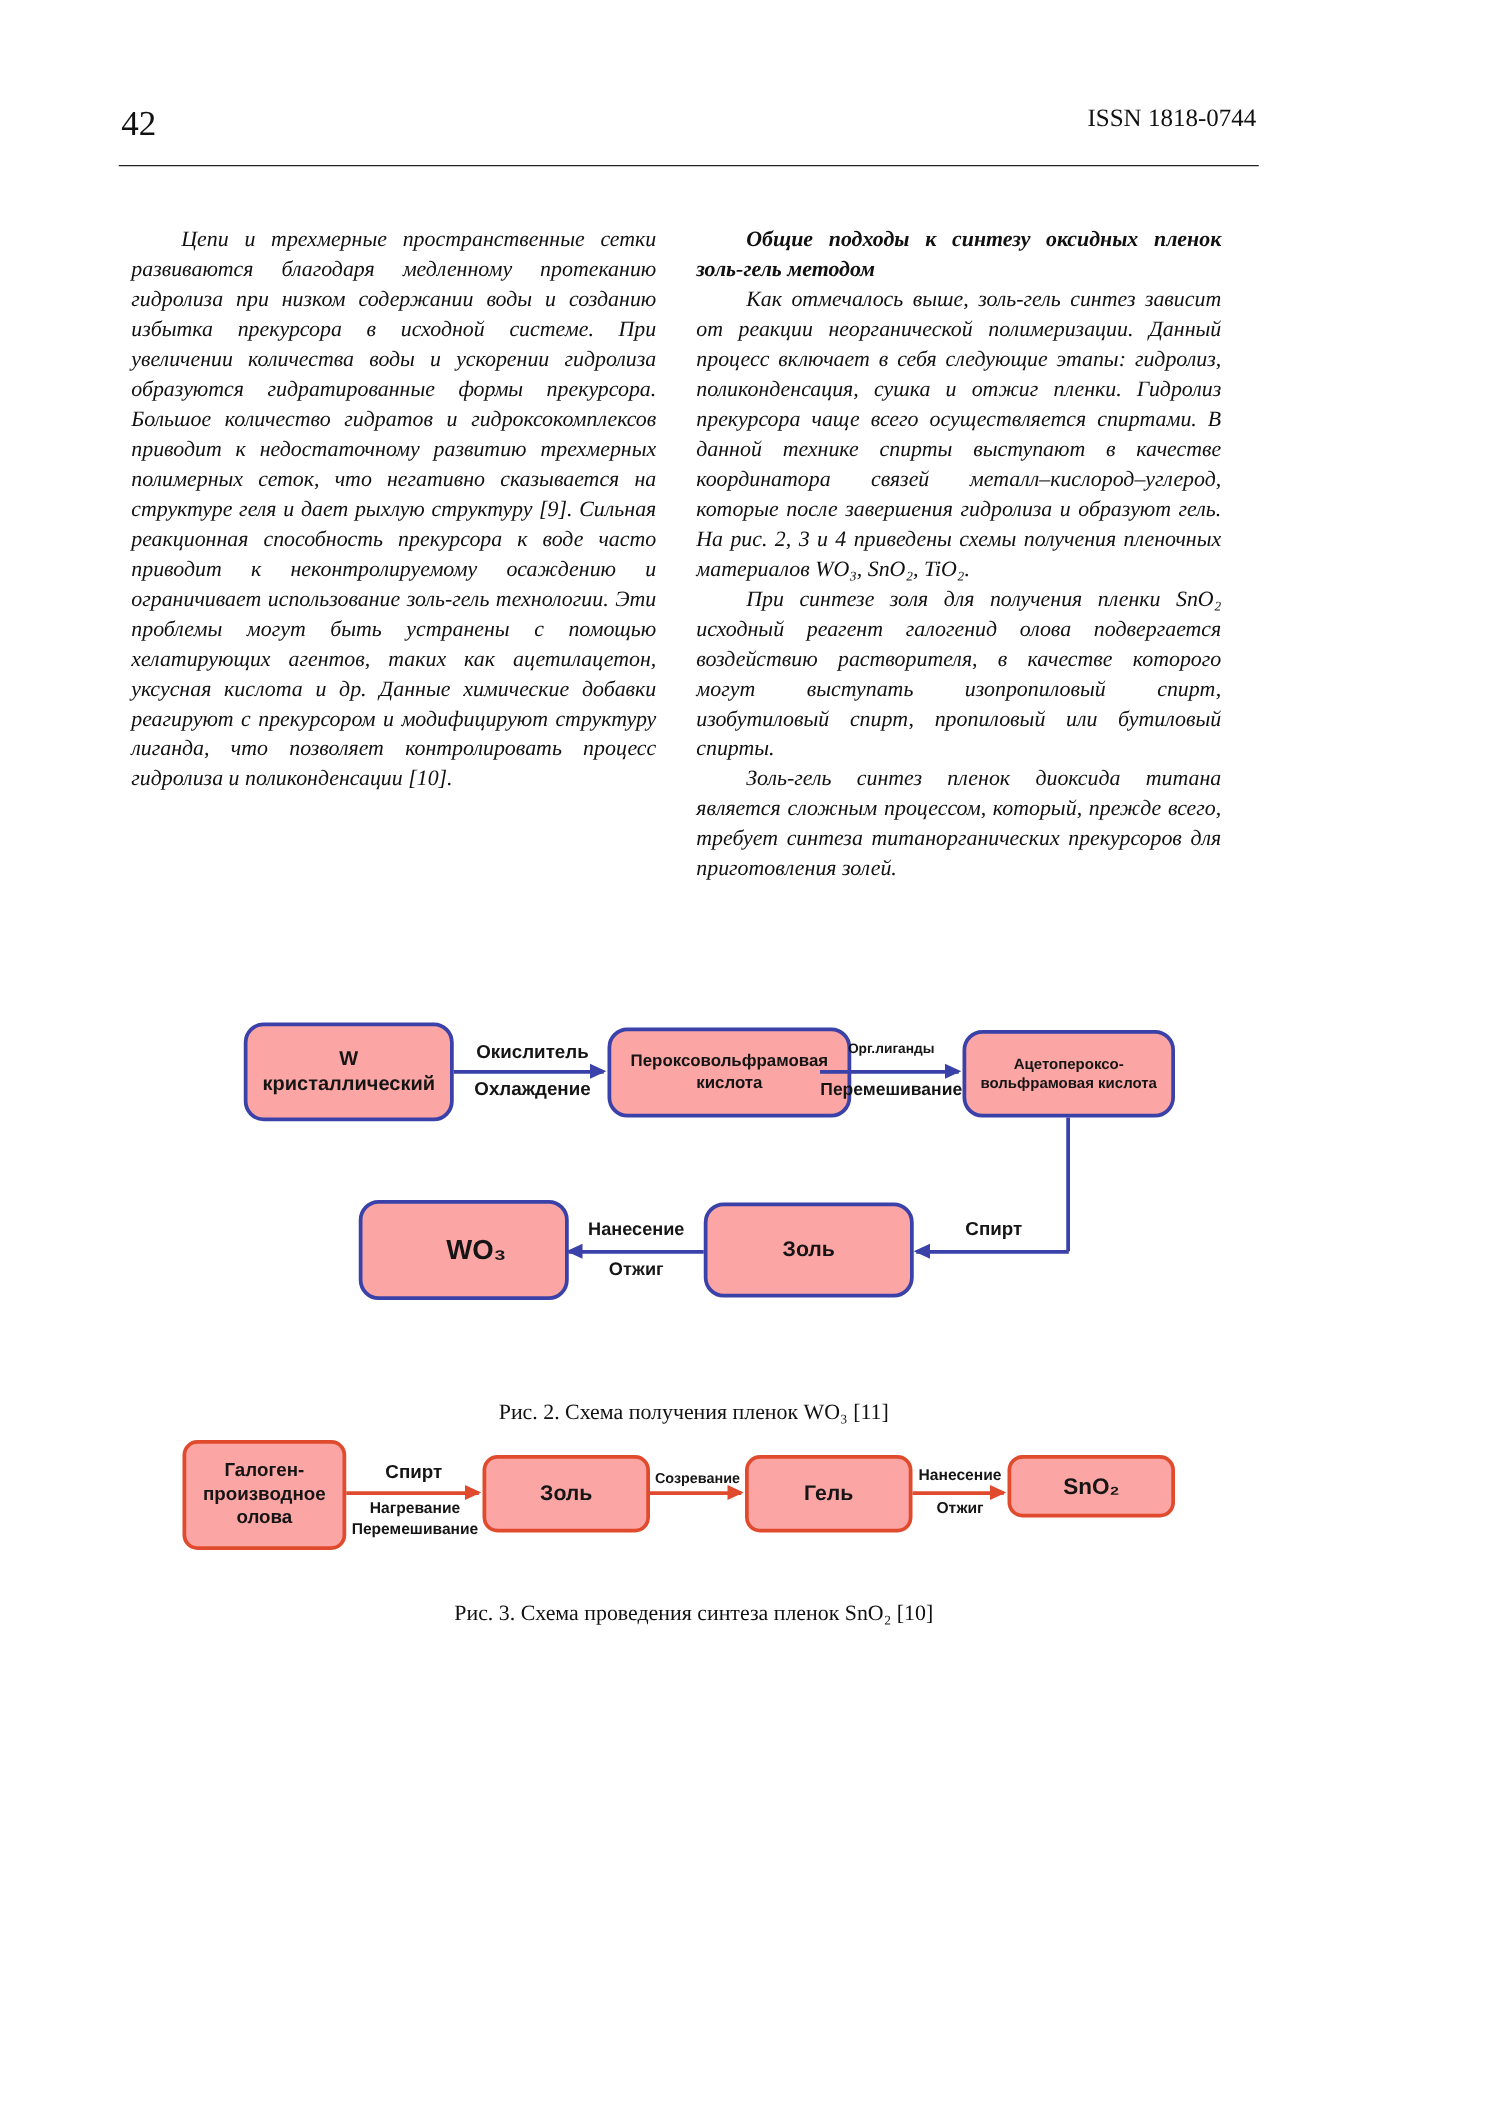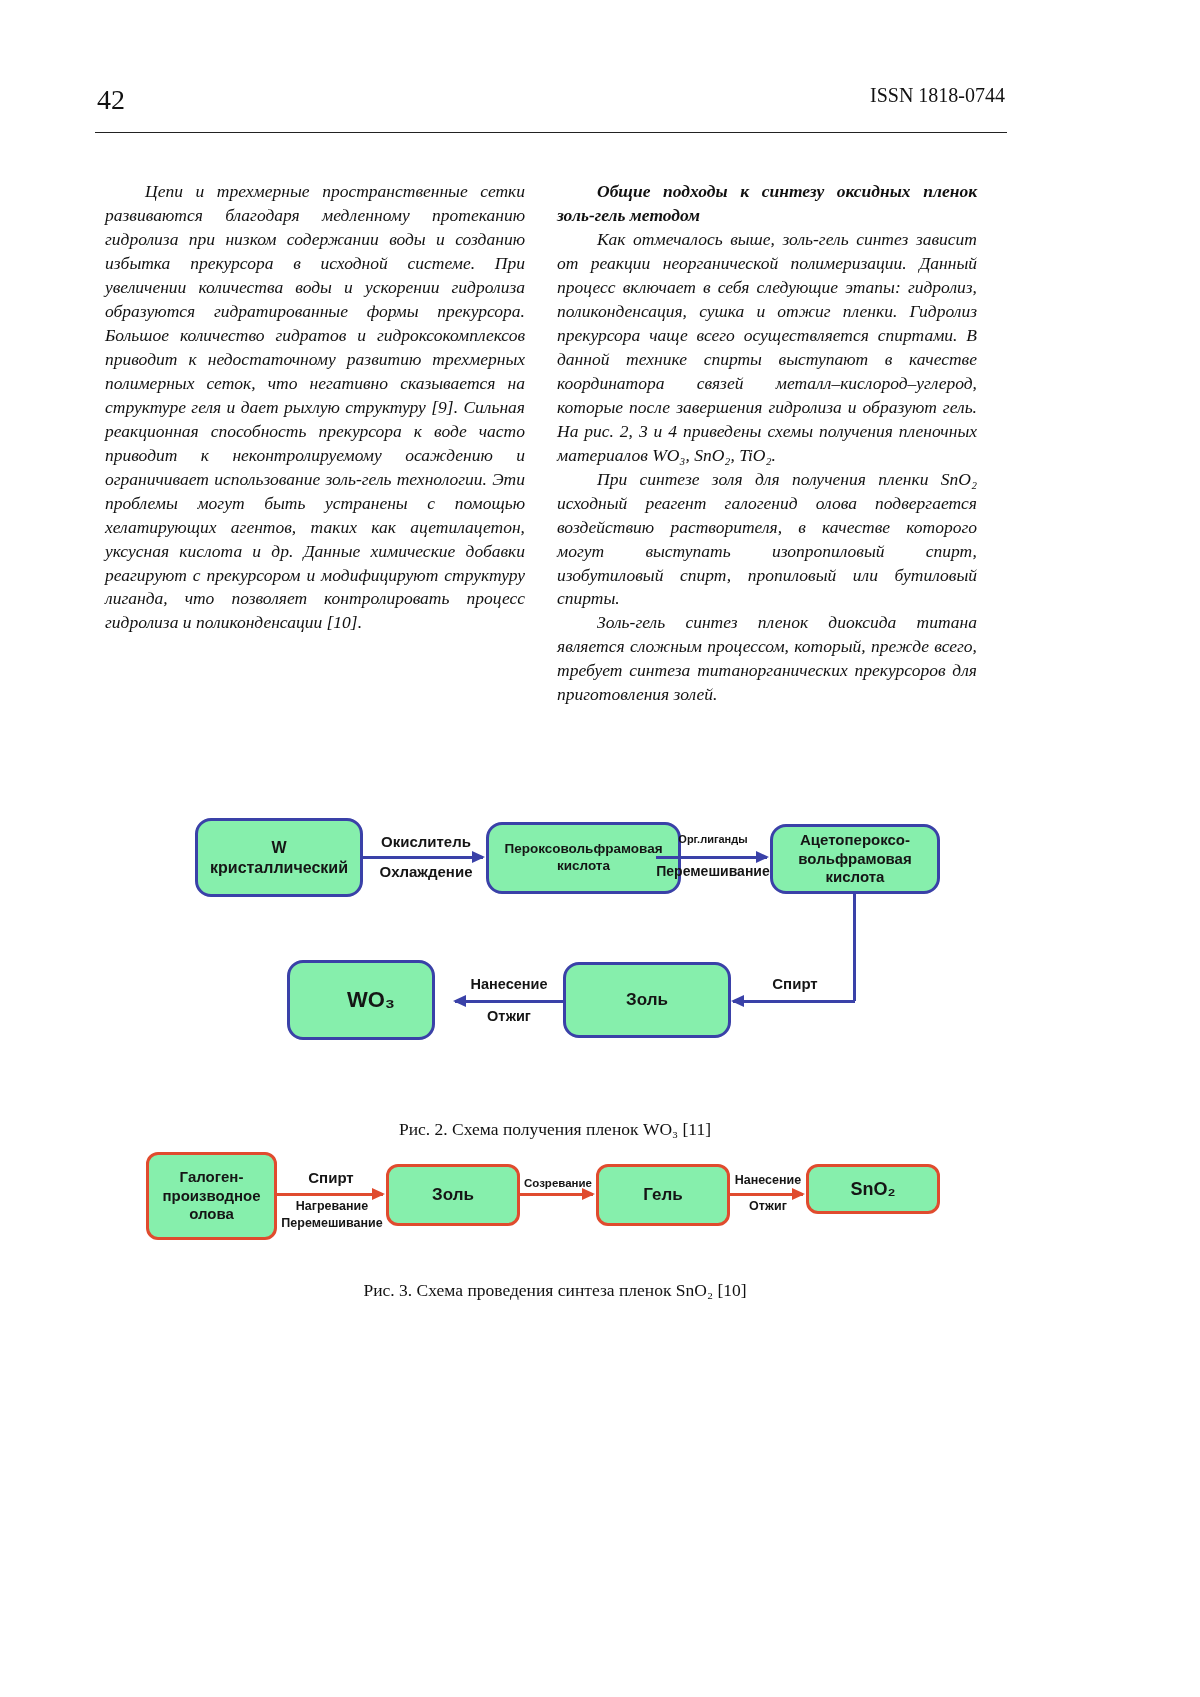--- a/index.html
+++ b/index.html
@@ -14,21 +14,21 @@
   
   .columns{position:absolute;left:105px;top:180px;width:900px;display:flex;gap:32px;font-style:italic;}
   .col{width:420px;font-family:"Liberation Serif",serif;font-size:17.5px;line-height:1.37;color:#101010;text-align:justify;}
   .col p{margin:0;text-indent:40px;}
   .col p.heading{font-weight:bold;}
 
   
   .fig{position:absolute;left:0;top:0;width:1200px;height:0;}
   .fig2{--c:var(--fig2);}
   .fig3{--c:var(--fig3);}
-  .fbox{position:absolute;box-sizing:border-box;background:#86efac;border:3px solid var(--c);border-radius:16px;
+  .fbox{position:absolute;box-sizing:border-box;background:#fca5a5;border:3px solid var(--c);border-radius:16px;
         display:flex;align-items:center;justify-content:center;text-align:center;
         font-family:"Liberation Sans",sans-serif;font-weight:700;color:#151515;padding:4px;line-height:1.25;}
   .fig3 .fbox{border-radius:12px;}
   .flabel{position:absolute;font-family:"Liberation Sans",sans-serif;font-weight:700;color:#151515;text-align:center;line-height:1.3;}
   .hline{position:absolute;height:0;border-top:3px solid var(--c);}
   .hline.ar-r::after{content:"";position:absolute;right:-2px;top:-8px;width:0;height:0;
         border-left:13px solid var(--c);border-top:6.5px solid transparent;border-bottom:6.5px solid transparent;}
   .hline.ar-l::before{content:"";position:absolute;left:-2px;top:-8px;width:0;height:0;
         border-right:13px solid var(--c);border-top:6.5px solid transparent;border-bottom:6.5px solid transparent;}
   .vline{position:absolute;width:0;border-left:3px solid var(--c);}
@@ -62,33 +62,33 @@
     <div class="flabel" style="left:368px;top:832px;width:116px;font-size:15px;">Окислитель</div>
     <div class="hline ar-r" style="left:363px;top:856px;width:120px;"></div>
     <div class="flabel" style="left:368px;top:862px;width:116px;font-size:15px;">Охлаждение</div>
 
     <div class="fbox" style="left:486px;top:822px;width:195px;height:72px;font-size:13.5px;">Пероксовольфрамовая кислота</div>
 
     <div class="flabel" style="left:650px;top:832px;width:126px;font-size:11px;">Орг.лиганды</div>
     <div class="hline ar-r" style="left:656px;top:856px;width:111px;"></div>
     <div class="flabel" style="left:645px;top:862px;width:136px;font-size:14px;">Перемешивание</div>
 
-    <div class="fbox" style="left:770px;top:824px;width:170px;height:70px;font-size:15px;">Ацетопероксо-вольфрамовая кислота</div>
+    <div class="fbox" style="left:770px;top:824px;width:170px;height:70px;font-size:12px;">Ацетопероксо-вольфрамовая кислота</div>
 
     <div class="vline" style="left:853px;top:894px;height:107px;"></div>
     <div class="flabel" style="left:750px;top:974px;width:90px;font-size:15px;">Спирт</div>
     <div class="hline ar-l" style="left:733px;top:1000px;width:122px;"></div>
 
     <div class="fbox" style="left:563px;top:962px;width:168px;height:76px;font-size:17px;">Золь</div>
 
     <div class="flabel" style="left:452px;top:975px;width:114px;font-size:14.5px;">Нанесение</div>
     <div class="hline ar-l" style="left:455px;top:1000px;width:108px;"></div>
     <div class="flabel" style="left:452px;top:1007px;width:114px;font-size:14.5px;">Отжиг</div>
 
-    <div class="fbox" style="left:287px;top:960px;width:148px;height:80px;font-size:22px;padding-left:24px;">WO₃</div>
+    <div class="fbox" style="left:287px;top:960px;width:168px;height:80px;font-size:22px;padding-left:24px;">WO₃</div>
   </div>
 
   <div class="caption" style="top:1119px;">Рис. 2. Схема получения пленок WO₃ [11]</div>
 
   <div class="fig fig3">
     <div class="fbox" style="left:146px;top:1152px;width:131px;height:88px;font-size:15px;text-align:center;">Галоген-производное олова</div>
 
     <div class="flabel" style="left:281px;top:1168px;width:100px;font-size:15px;">Спирт</div>
     <div class="hline ar-r" style="left:277px;top:1193px;width:106px;"></div>
     <div class="flabel" style="left:276px;top:1198px;width:112px;font-size:12.5px;">Нагревание</div>

